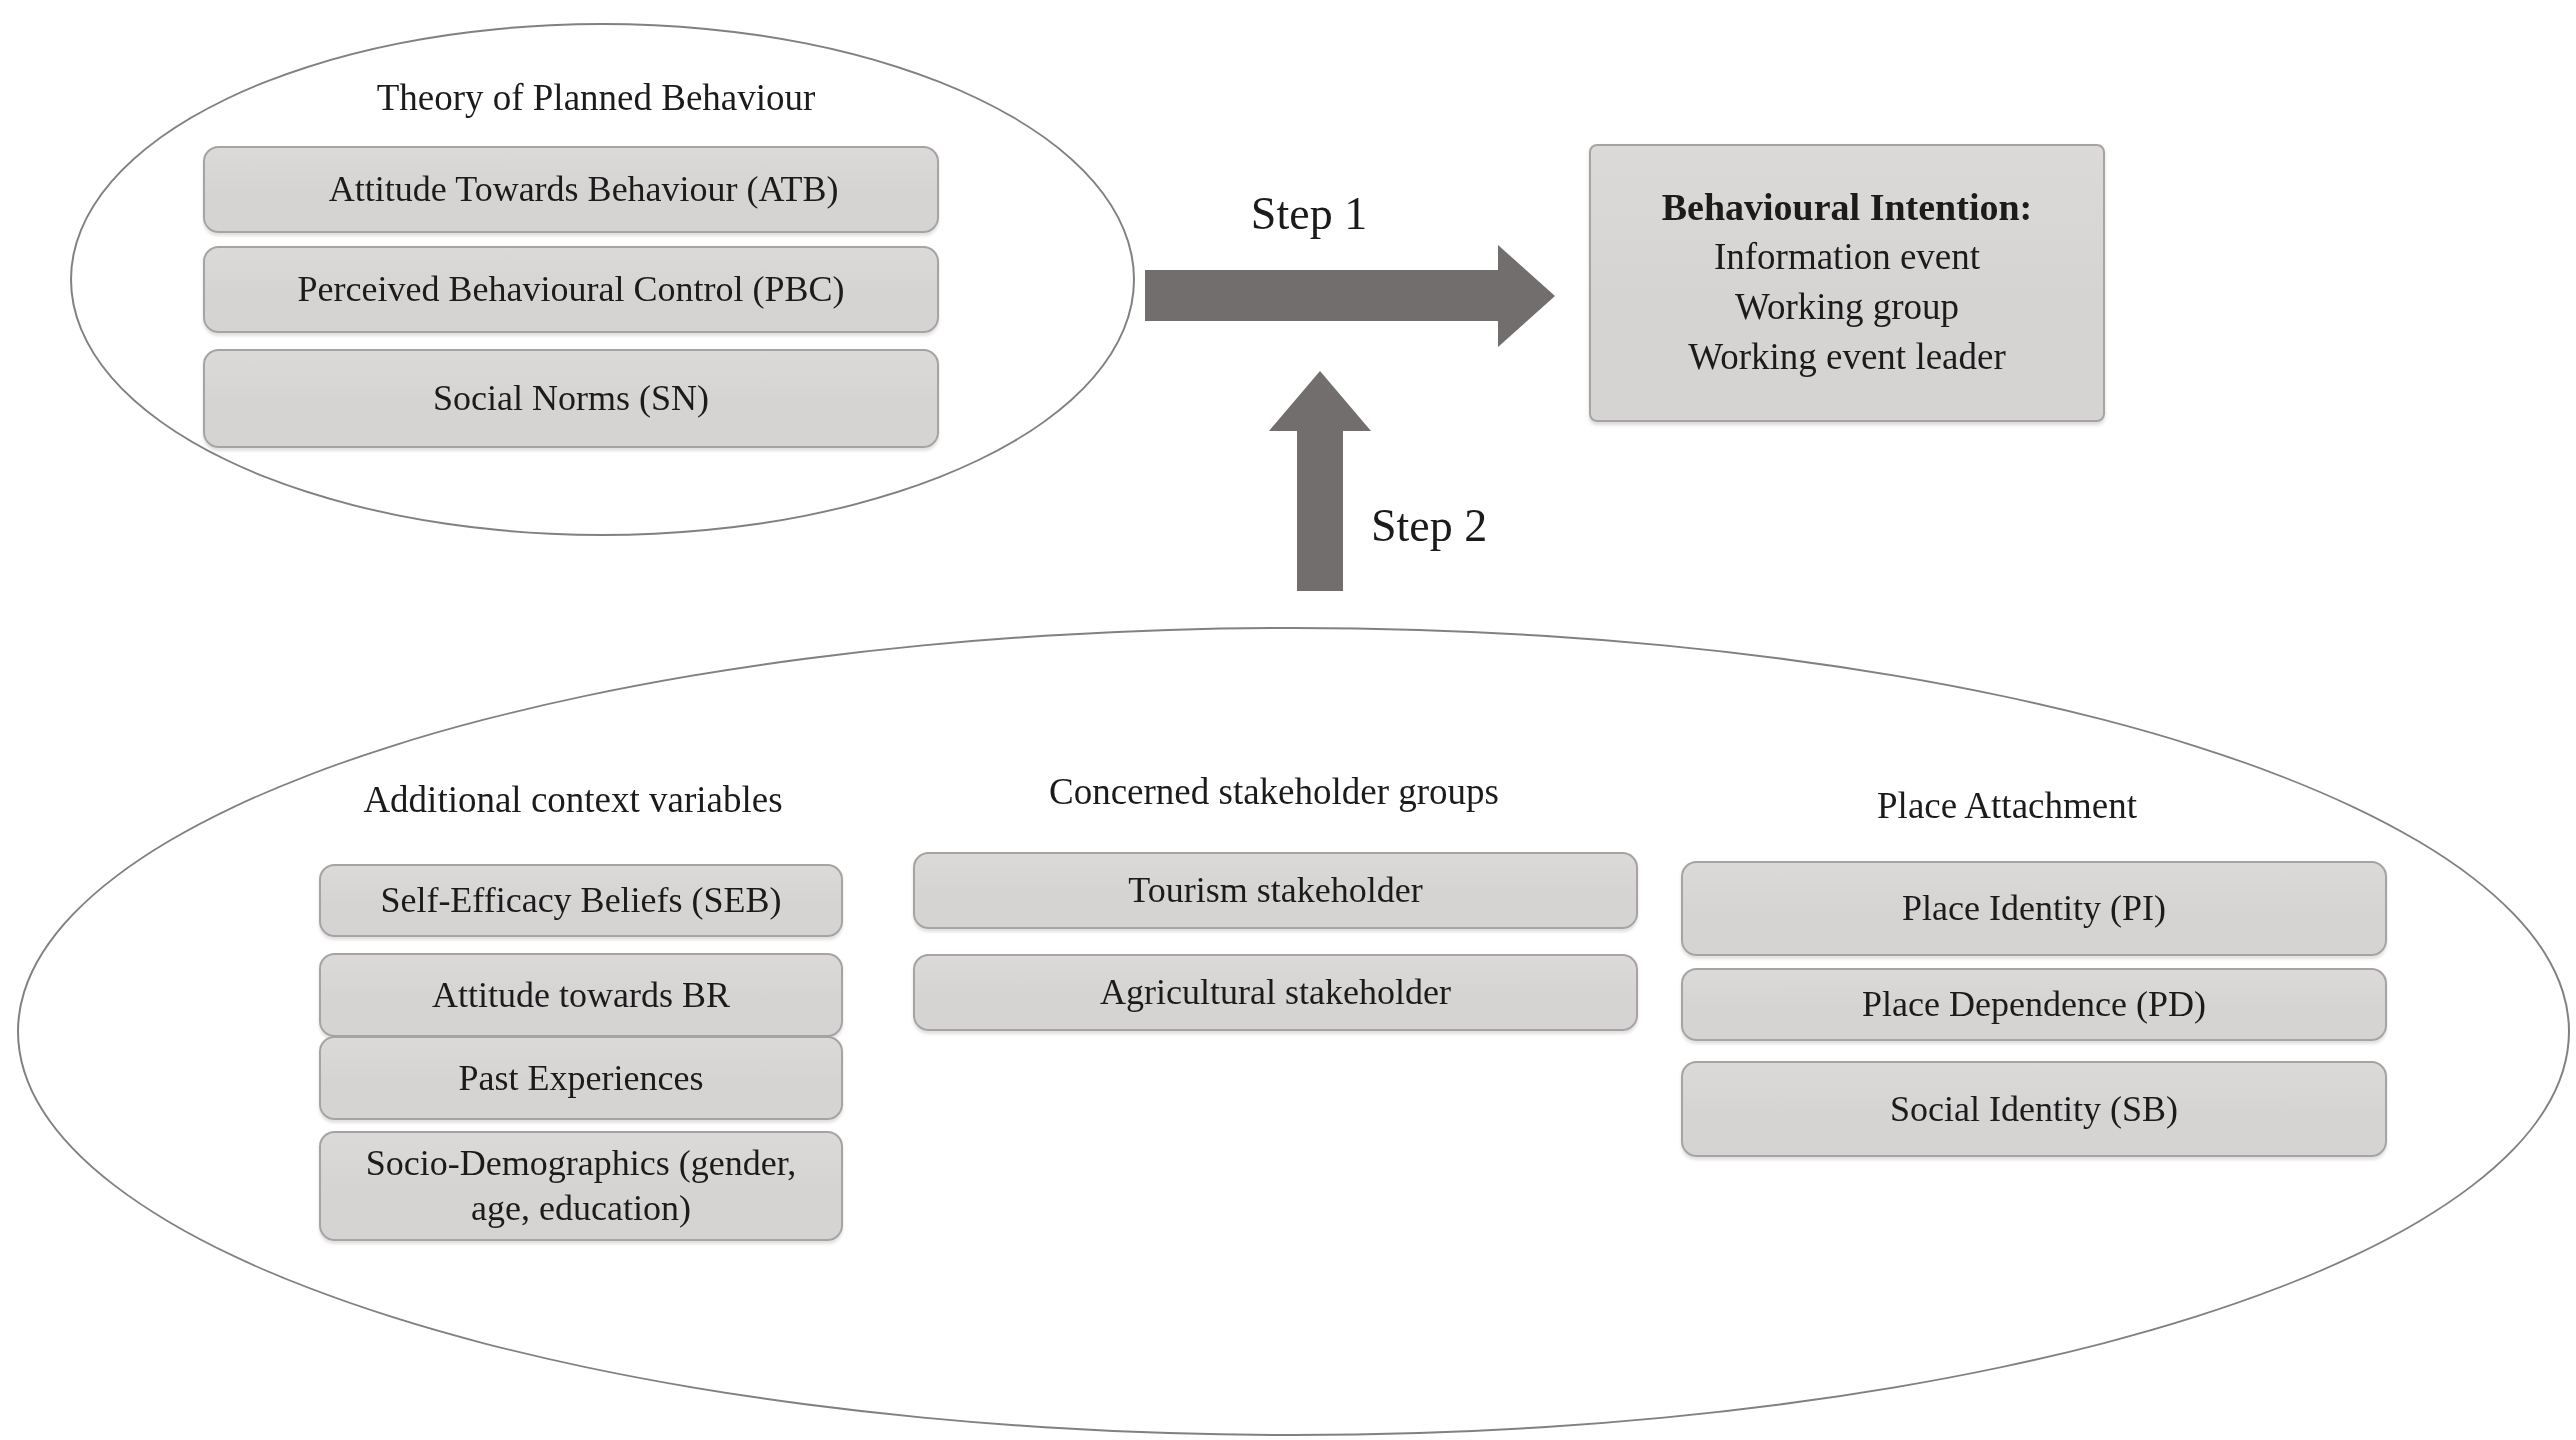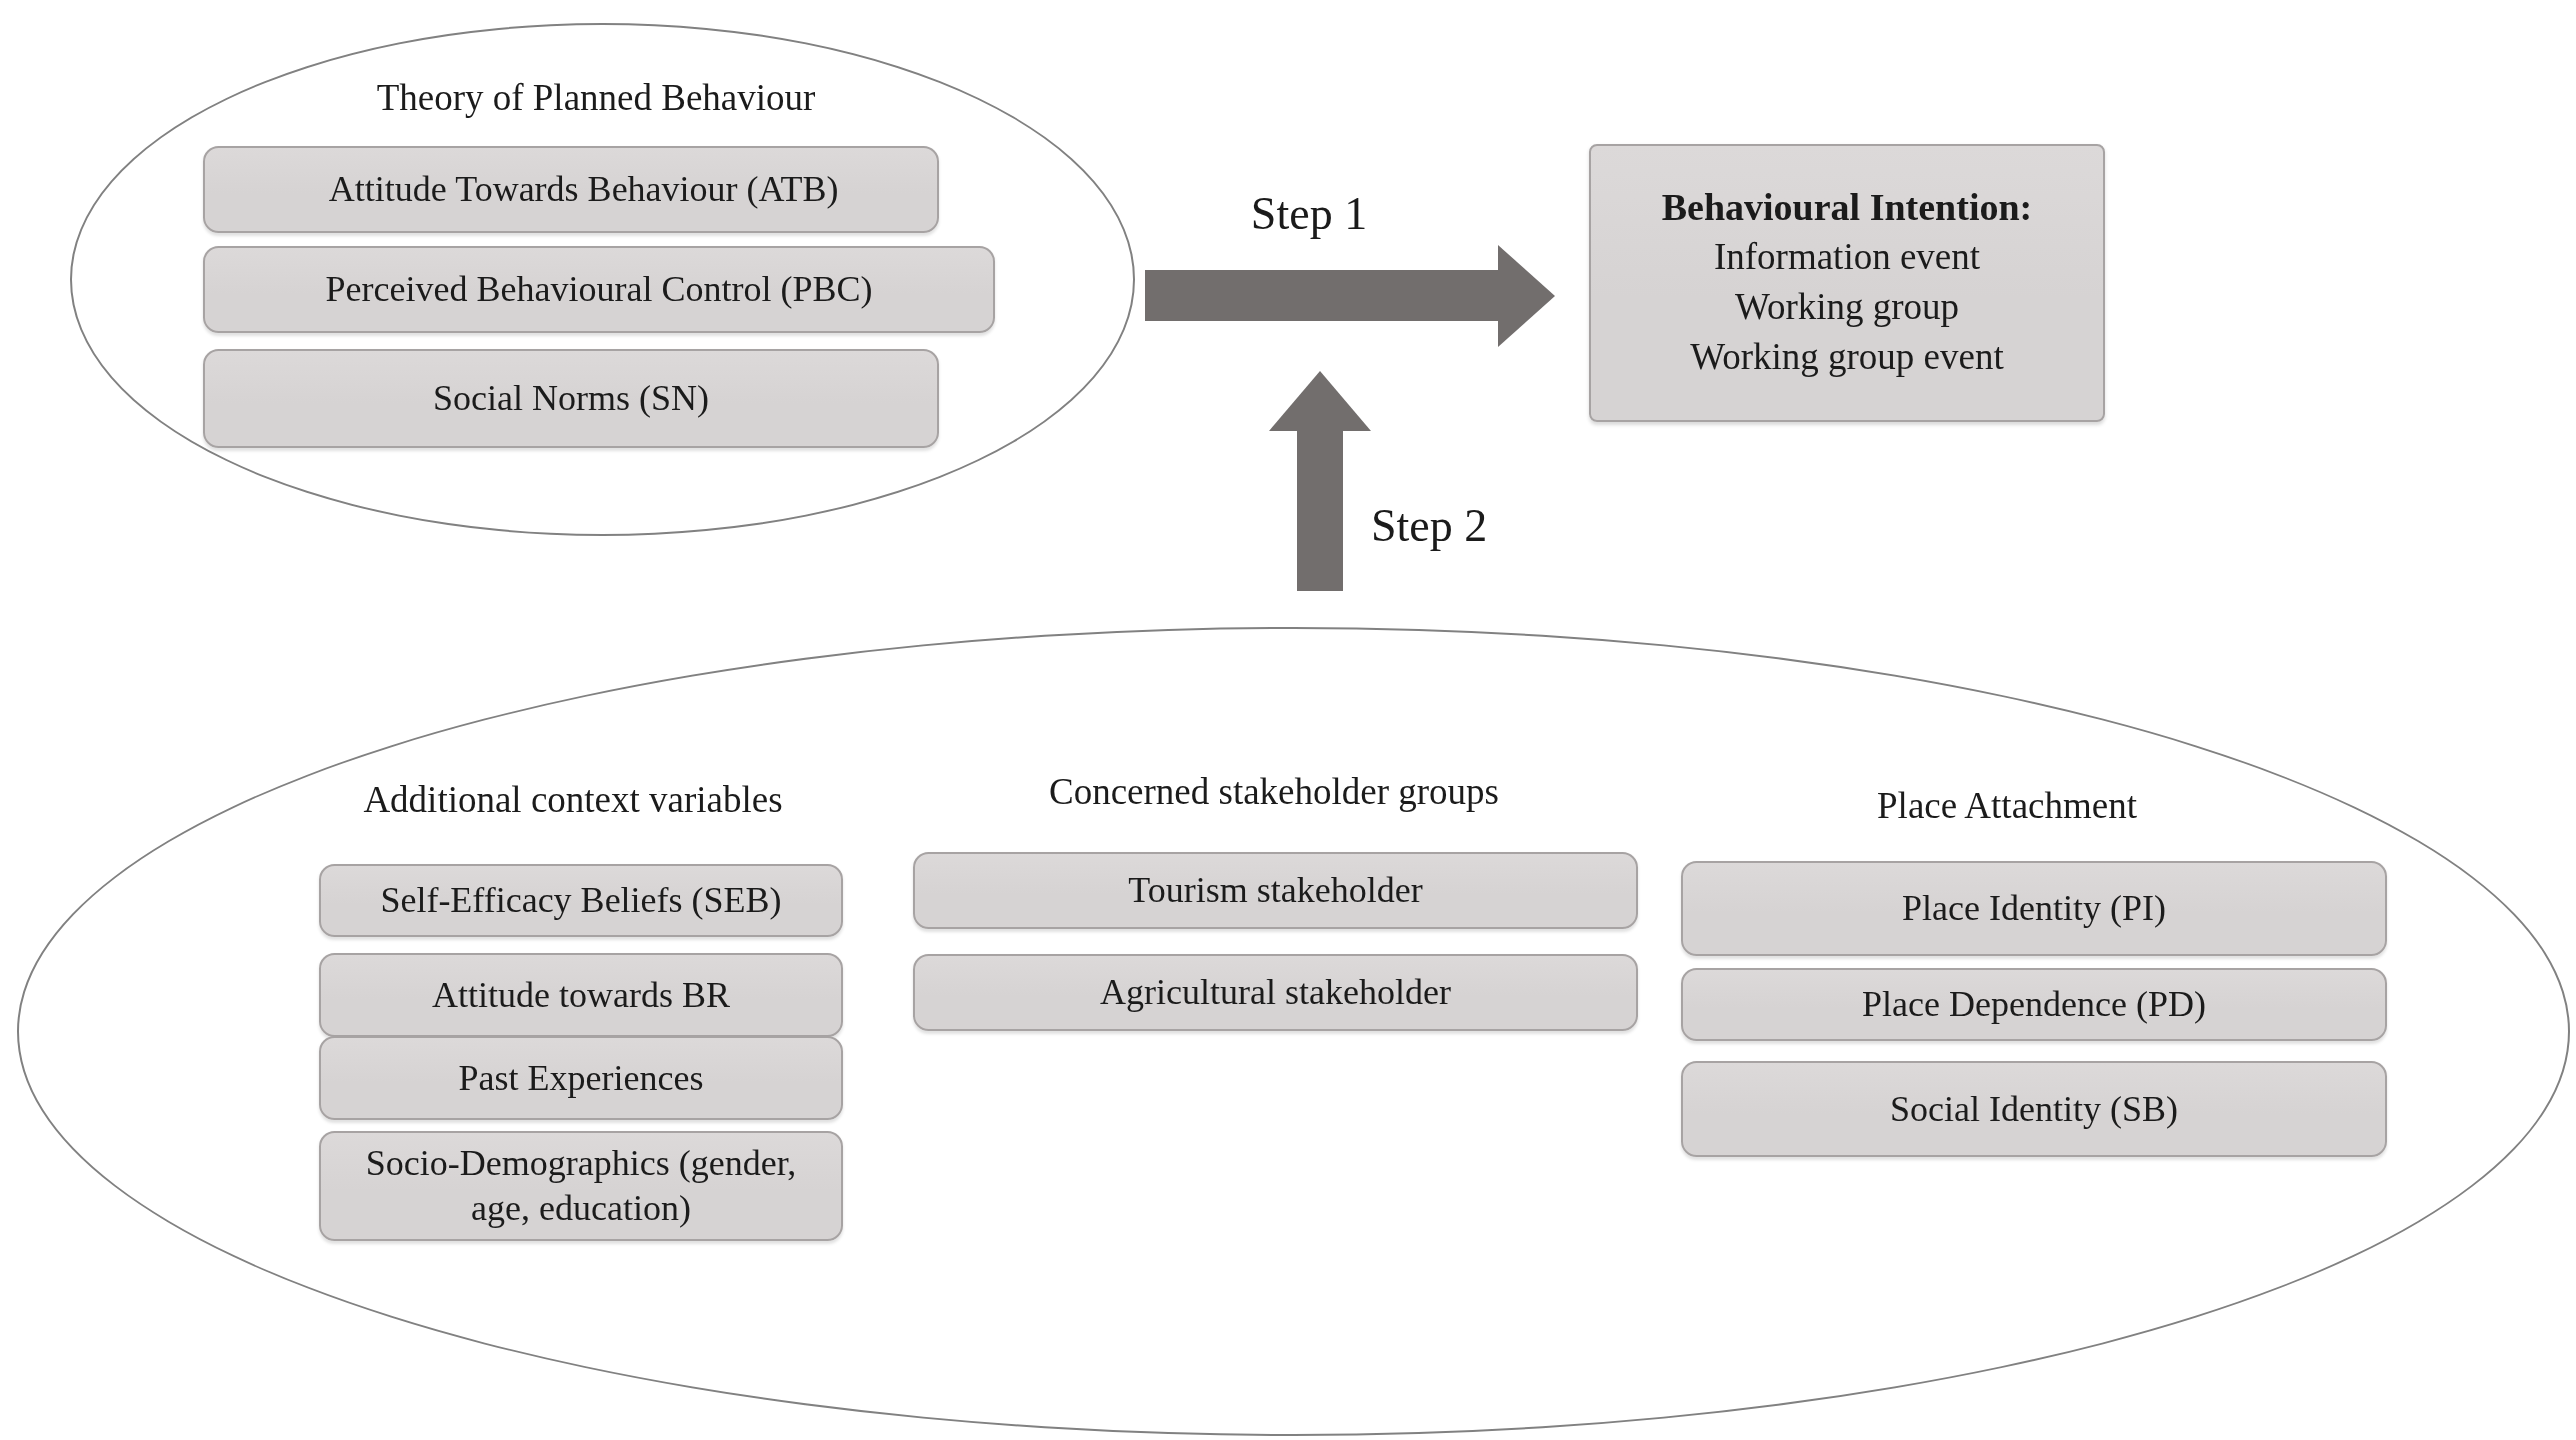--- a/index.html
+++ b/index.html
@@ -28,32 +28,32 @@
   .bi-item{line-height:50px;}
 </style>
 </head>
 <body>
 
 <div class="abs" style="left:0;top:0;width:2576px;height:1441px;">
 
   <div class="ellipse" style="left:70px;top:23px;width:1065px;height:513px;"></div>
   <div class="heading" style="left:596px;top:77px;">Theory of Planned Behaviour</div>
   <div class="gbox" style="left:203px;top:146px;width:736px;height:87px;padding-left:44px;">Attitude Towards Behaviour (ATB)</div>
-  <div class="gbox" style="left:203px;top:246px;width:792px;height:87px;">Perceived Behavioural Control (PBC)</div>
+  <div class="gbox" style="left:203px;top:246px;width:736px;height:87px;">Perceived Behavioural Control (PBC)</div>
   <div class="gbox" style="left:203px;top:349px;width:736px;height:99px;">Social Norms (SN)</div>
 
   <div class="steplabel" style="left:1309px;top:188px;transform:translateX(-50%);">Step 1</div>
   <div class="shaft" style="left:1145px;top:270px;width:353px;height:51px;"></div>
   <div class="tri" style="left:1498px;top:245px;border-top:51px solid transparent;border-bottom:51px solid transparent;border-left:57px solid var(--arrow);"></div>
 
   <div class="bi-box" style="left:1589px;top:144px;width:516px;height:278px;">
     <div class="bi-title">Behavioural Intention:</div>
     <div class="bi-item">Information event</div>
     <div class="bi-item">Working group</div>
-    <div class="bi-item">Working group event</div>
+    <div class="bi-item">Working event leader</div>
   </div>
 
   <div class="tri" style="left:1269px;top:371px;border-left:51px solid transparent;border-right:51px solid transparent;border-bottom:60px solid var(--arrow);"></div>
   <div class="shaft" style="left:1297px;top:431px;width:46px;height:160px;"></div>
   <div class="steplabel" style="left:1371px;top:500px;">Step 2</div>
 
   <div class="ellipse" style="left:17px;top:627px;width:2553px;height:809px;"></div>
 
   <div class="heading" style="left:573px;top:779px;">Additional context variables</div>
   <div class="gbox" style="left:319px;top:864px;width:524px;height:73px;">Self-Efficacy Beliefs (SEB)</div>

